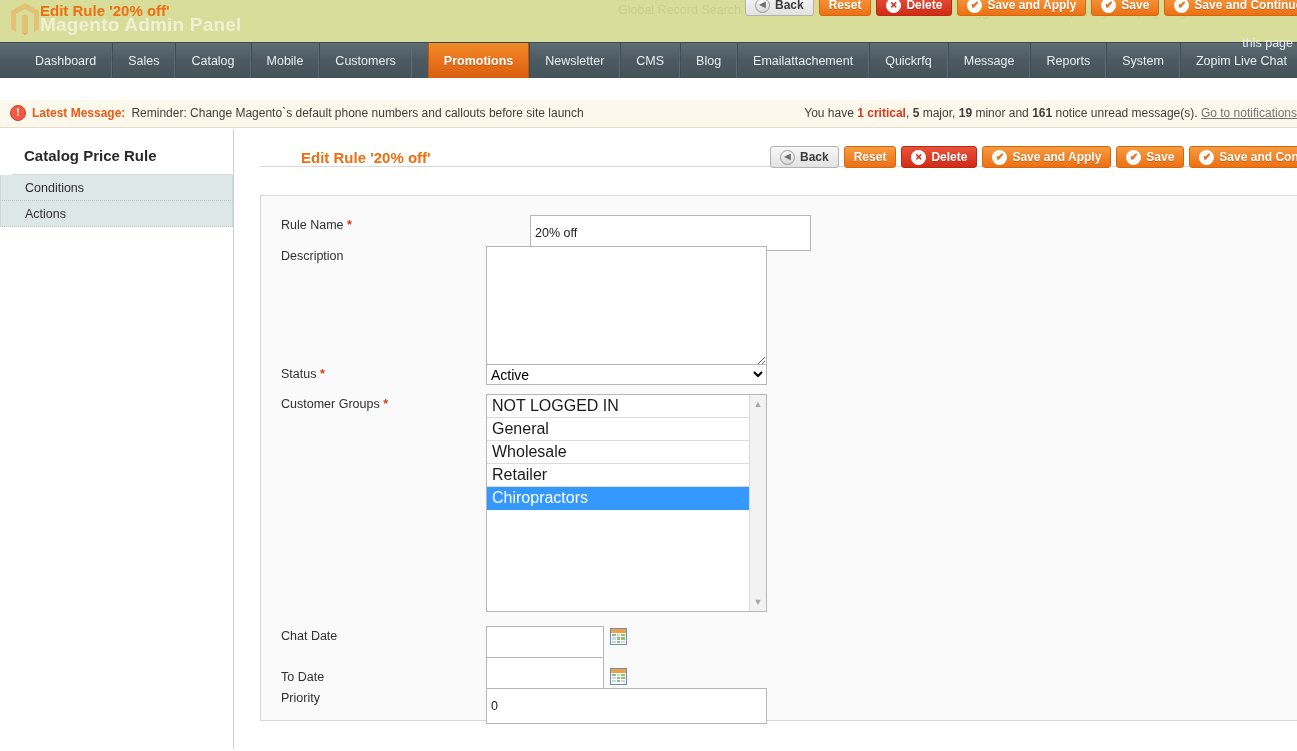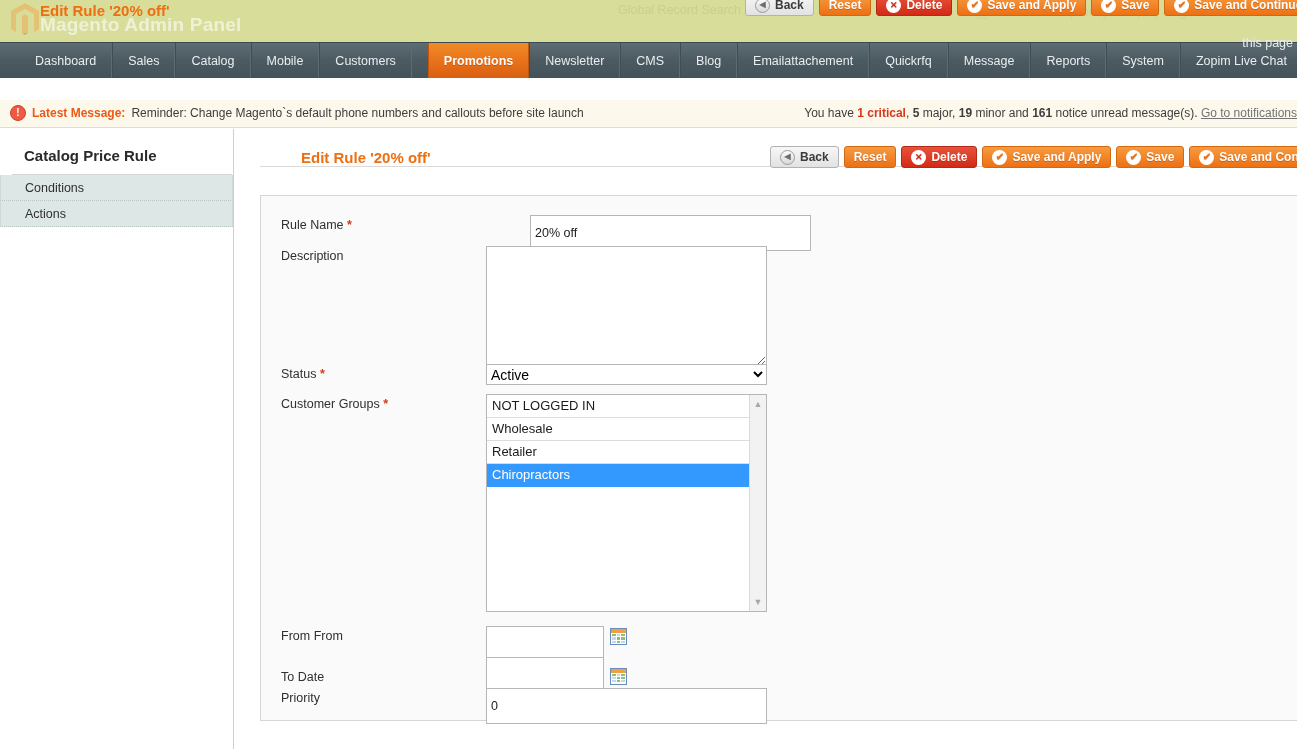--- a/index.html
+++ b/index.html
@@ -380,21 +380,21 @@
     overflow: hidden;
   }
   .multi-list {
     flex: 1;
     overflow: hidden;
   }
   .multi-opt {
     height: 22px;
     line-height: 22px;
     padding-left: 5px;
-    font-size: 13px;
+    font-size: 16px;
     color: #1a1a1a;
     border-bottom: 1px solid #dcdcdc;
     cursor: pointer;
     white-space: nowrap;
   }
   .multi-opt.sel-opt {
     background: #3399ff;
     color: #ffffff;
     border-bottom: 1px solid #3399ff;
   }
@@ -642,34 +642,35 @@
     </div>
 
     <div class="form-row" style="left:20px; top:198px;">
       <div class="f-label">
         <span>Customer Groups</span>
         <span class="req">*</span>
       </div>
       <div class="multi">
         <div class="multi-list">
           <div class="multi-opt">NOT LOGGED IN</div>
+          <div class="multi-opt">General</div>
           <div class="multi-opt">Wholesale</div>
           <div class="multi-opt">Retailer</div>
           <div class="multi-opt sel-opt">Chiropractors</div>
         </div>
         <div class="multi-scroll">
           <div class="sb-arrow sb-up">▲</div>
           <div class="sb-arrow sb-down">▼</div>
         </div>
       </div>
     </div>
 
     <div class="form-row" style="left:20px; top:430px;">
       <div class="f-label">
-        <span>From From</span>
+        <span>Chat Date</span>
       </div>
       <input class="txt-input w-date" type="text" value="" style="">
       <button class="cal-btn">
         <span class="cal-top"></span>
         <span class="cal-grid">
             <i></i>
             <i></i>
             <i></i>
             <i></i>
             <i></i>

